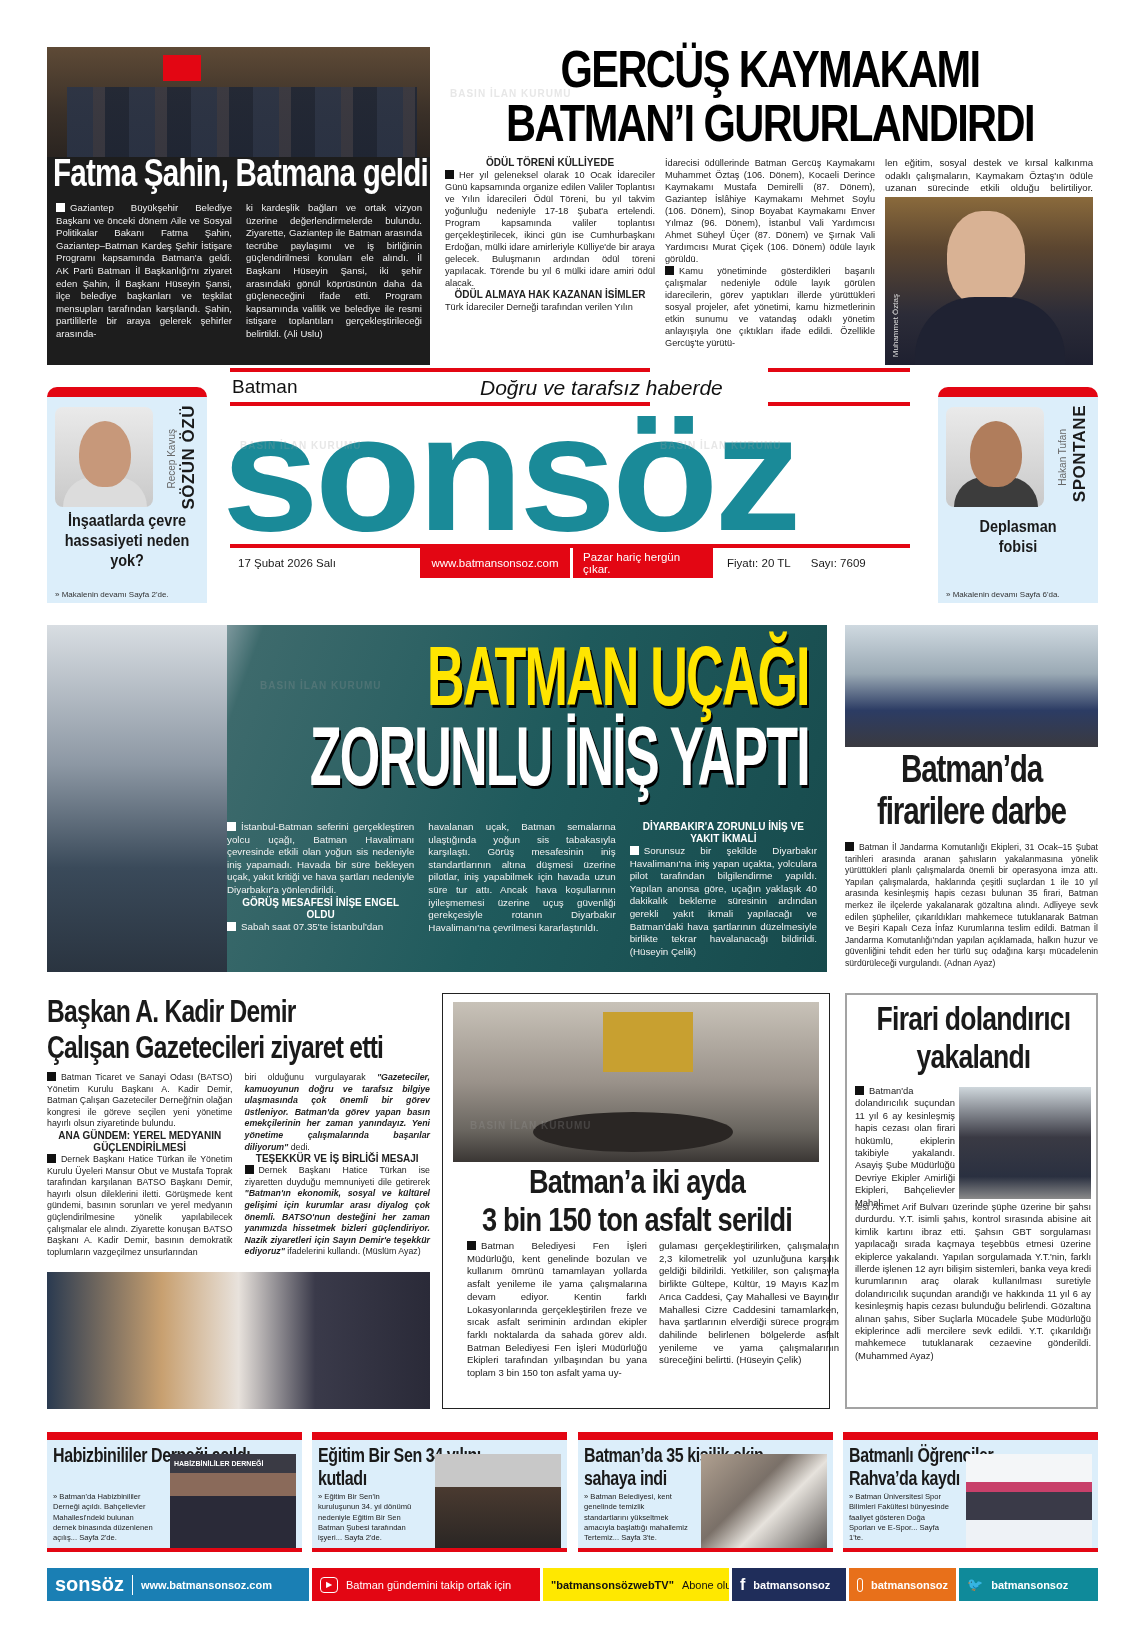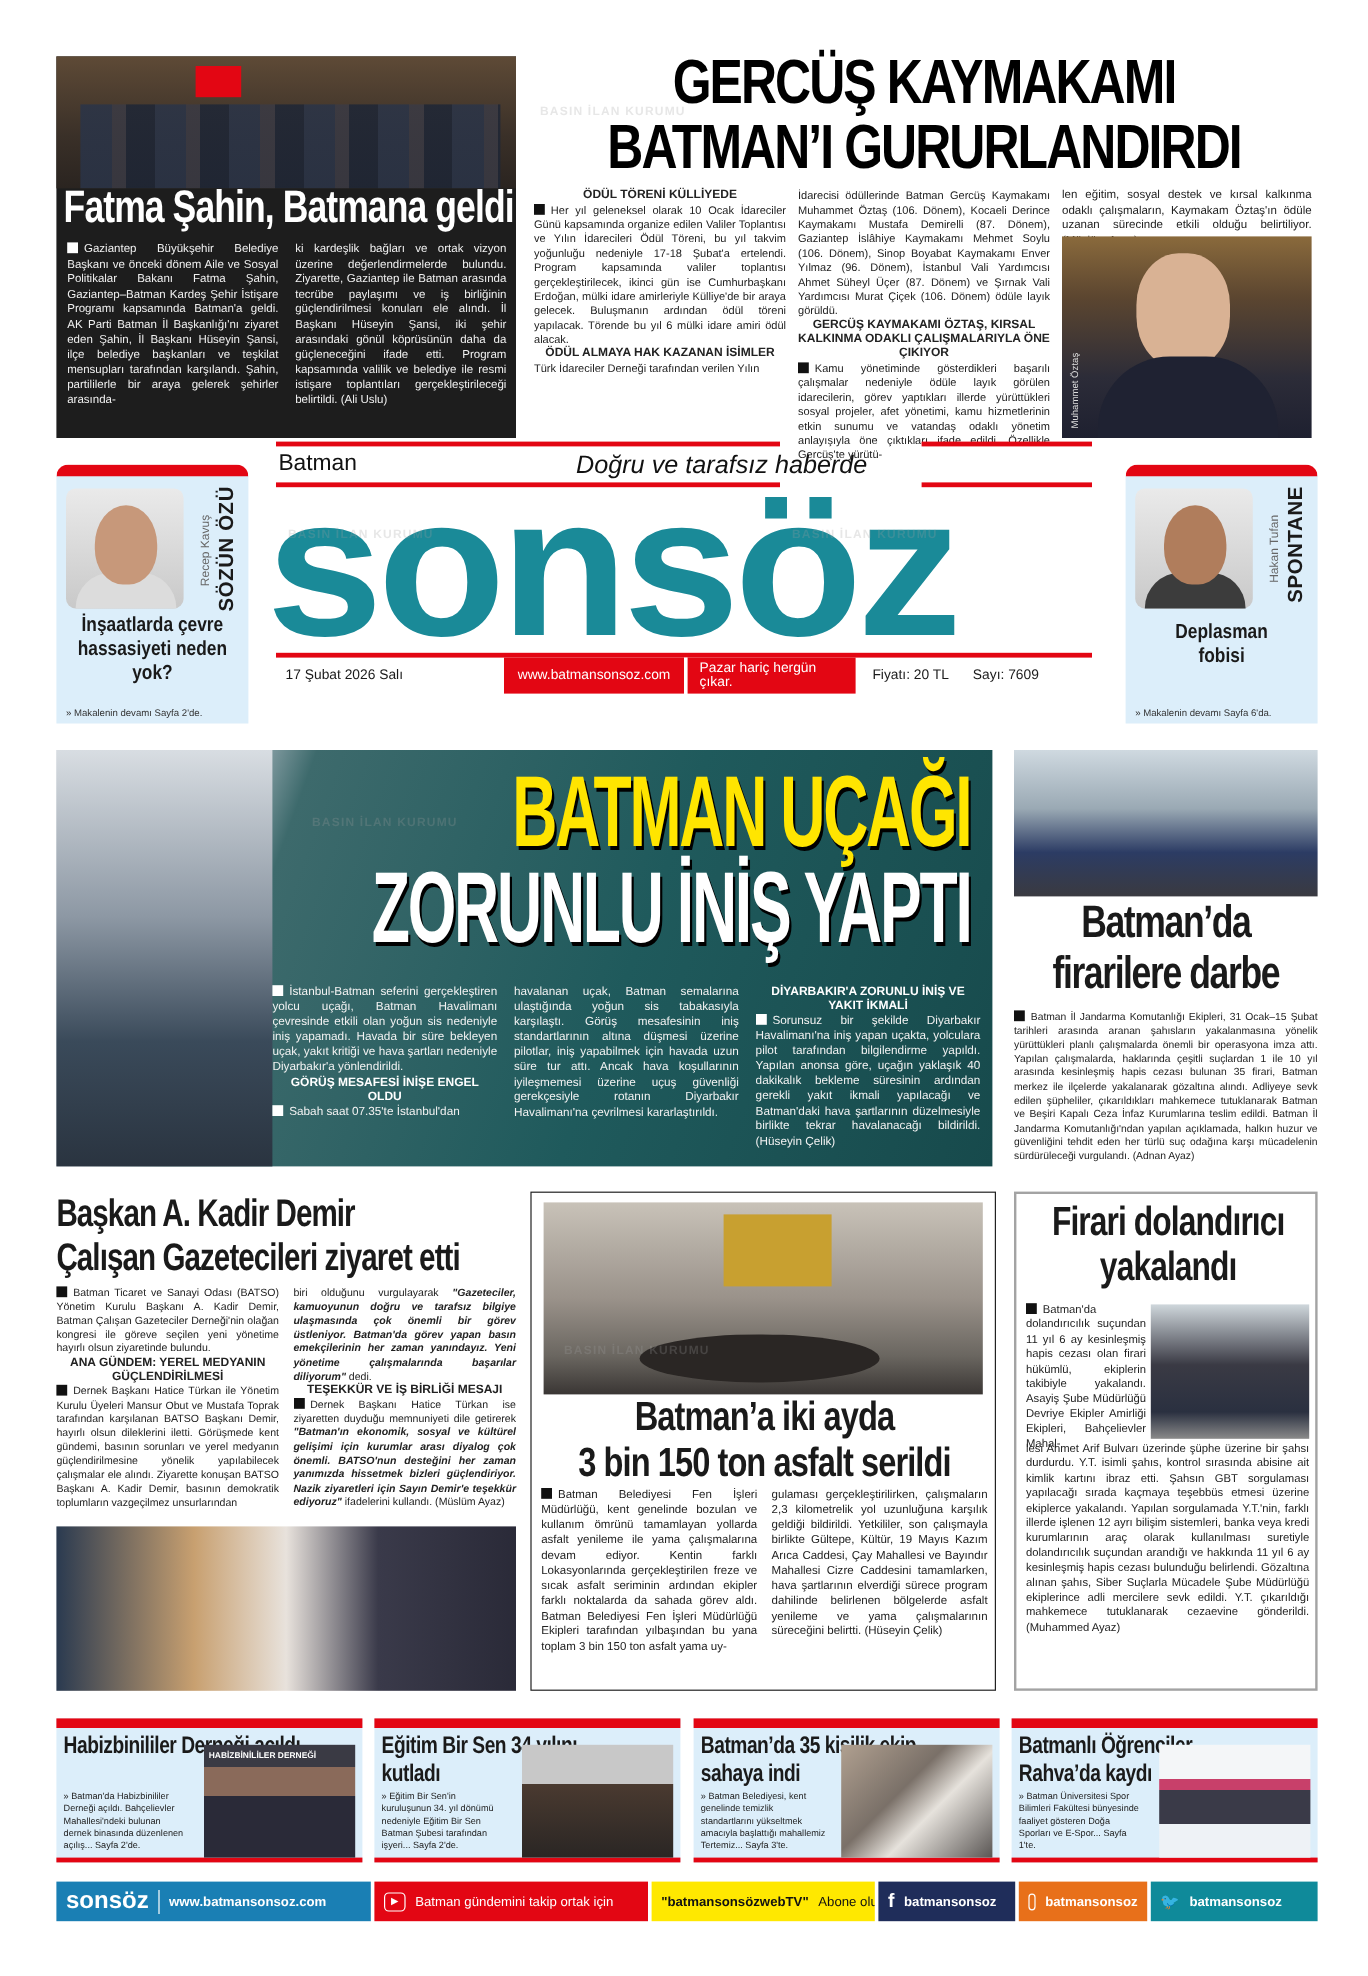--- a/index.html
+++ b/index.html
@@ -60,21 +60,21 @@
   #demir-h{left:47px;top:993px;width:383px}
   #demir-h div{font-weight:700;font-size:32px;line-height:36px;letter-spacing:-1px;transform:scaleX(.77);transform-origin:left top;white-space:nowrap}
   #demir-cols{left:47px;top:1072px;width:383px;display:flex;gap:12px}
   #demir-cols .body-text{flex:1;font-size:8.8px;line-height:11.6px}
   #demir-photo{left:47px;top:1272px;width:383px;height:137px;background:linear-gradient(90deg,#2a3a50,#c8a070 30%,#e8e2dc 50%,#3a3a4a 70%,#2a2a38)}
   
   #asfalt-box{left:442px;top:993px;width:388px;height:416px;border:1px solid #222}
   #asfalt-photo{position:absolute;left:10px;top:8px;width:366px;height:160px;background:linear-gradient(180deg,#c8c2b8,#9a928a 50%,#6a6660 80%,#3a3634)}
   #asfalt-h{position:absolute;left:0;top:168px;width:388px;text-align:center}
   #asfalt-h div{font-weight:700;font-size:34px;line-height:38px;letter-spacing:-1px;transform:scaleX(.8);white-space:nowrap}
-  #asfalt-cols{position:absolute;left:8px;top:246px;width:372px;display:flex;gap:12px}
+  #asfalt-cols{position:absolute;left:24px;top:246px;width:372px;display:flex;gap:12px}
   #asfalt-cols .body-text{flex:1;font-size:9.6px;line-height:12.7px}
   
   #dol-box{left:845px;top:993px;width:253px;height:416px;border:2px solid #a3a3a3}
   #dol-h{position:absolute;left:0;top:4px;width:253px;text-align:center}
   #dol-h div{font-weight:700;font-size:34px;line-height:38px;letter-spacing:-1px;transform:scaleX(.78);white-space:nowrap}
   #dol-photo{position:absolute;left:112px;top:92px;width:132px;height:112px;background:linear-gradient(180deg,#cfd7dc,#3a3a44 45%,#2a3040 80%,#8a8a8a)}
   #dol-text-a{position:absolute;left:8px;top:90px;width:100px}
   #dol-text-b{position:absolute;left:8px;top:206px;width:236px}
   
   .teaser{position:absolute;top:1432px;width:255px;height:120px;background:#dceefa;border-top:8px solid #e30613;border-bottom:4px solid #e30613}
@@ -107,21 +107,20 @@
 </div>
 <div id="gercus-cols" class="abs">
   <div class="body-text">
     <p class="sub">ÖDÜL TÖRENİ KÜLLİYEDE</p>
     <p><span class="sq"></span><span>Her yıl geleneksel olarak 10 Ocak İdareciler Günü kapsamında organize edilen Valiler Toplantısı ve Yılın İdarecileri Ödül Töreni, bu yıl takvim yoğunluğu nedeniyle 17-18 Şubat'a ertelendi. Program kapsamında valiler toplantısı gerçekleştirilecek, ikinci gün ise Cumhurbaşkanı Erdoğan, mülki idare amirleriyle Külliye'de bir araya gelecek. Buluşmanın ardından ödül töreni yapılacak. Törende bu yıl 6 mülki idare amiri ödül alacak.</span></p>
     <p class="sub">ÖDÜL ALMAYA HAK KAZANAN İSİMLER</p>
     <p>Türk İdareciler Derneği tarafından verilen Yılın</p>
   </div>
   <div class="body-text">
     <p>İdarecisi ödüllerinde Batman Gercüş Kaymakamı Muhammet Öztaş (106. Dönem), Kocaeli Derince Kaymakamı Mustafa Demirelli (87. Dönem), Gaziantep İslâhiye Kaymakamı Mehmet Soylu (106. Dönem), Sinop Boyabat Kaymakamı Enver Yılmaz (96. Dönem), İstanbul Vali Yardımcısı Ahmet Süheyl Üçer (87. Dönem) ve Şırnak Vali Yardımcısı Murat Çiçek (106. Dönem) ödüle layık görüldü.</p>
-    <p class="sub">GERCÜŞ KAYMAKAMI ÖZTAŞ, KIRSAL KALKINMA ODAKLI ÇALIŞMALARIYLA ÖNE ÇIKIYOR</p>
     <p><span class="sq"></span><span>Kamu yönetiminde gösterdikleri başarılı çalışmalar nedeniyle ödüle layık görülen idarecilerin, görev yaptıkları illerde yürüttükleri sosyal projeler, afet yönetimi, kamu hizmetlerinin etkin sunumu ve vatandaş odaklı yönetim anlayışıyla öne çıktıkları ifade edildi. Özellikle Gercüş'te yürütü-</span></p>
   </div>
 </div>
 <div id="gercus-right" class="abs body-text">len eğitim, sosyal destek ve kırsal kalkınma odaklı çalışmaların, Kaymakam Öztaş'ın ödüle uzanan sürecinde etkili olduğu belirtiliyor. (Müslüm Ayaz)</div>
 <div id="gercus-photo" class="abs">
   <div style="position:absolute;left:62px;top:14px;width:78px;height:96px;border-radius:45%;background:#d9b294"></div>
   <div style="position:absolute;left:30px;top:100px;width:150px;height:68px;border-radius:60px 60px 0 0;background:#1f2232"></div>
   <div style="position:absolute;left:6px;bottom:8px;writing-mode:vertical-rl;transform:rotate(180deg);font-size:8px;color:#ddd">Muhammet Öztaş</div>
 </div>
 

